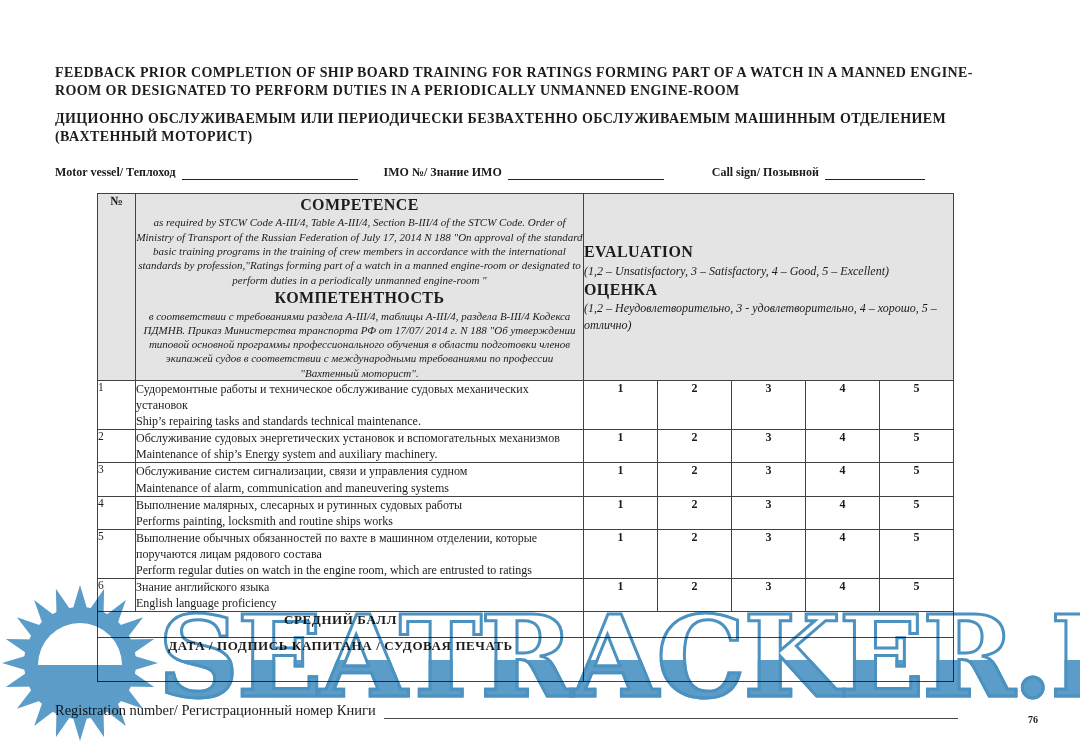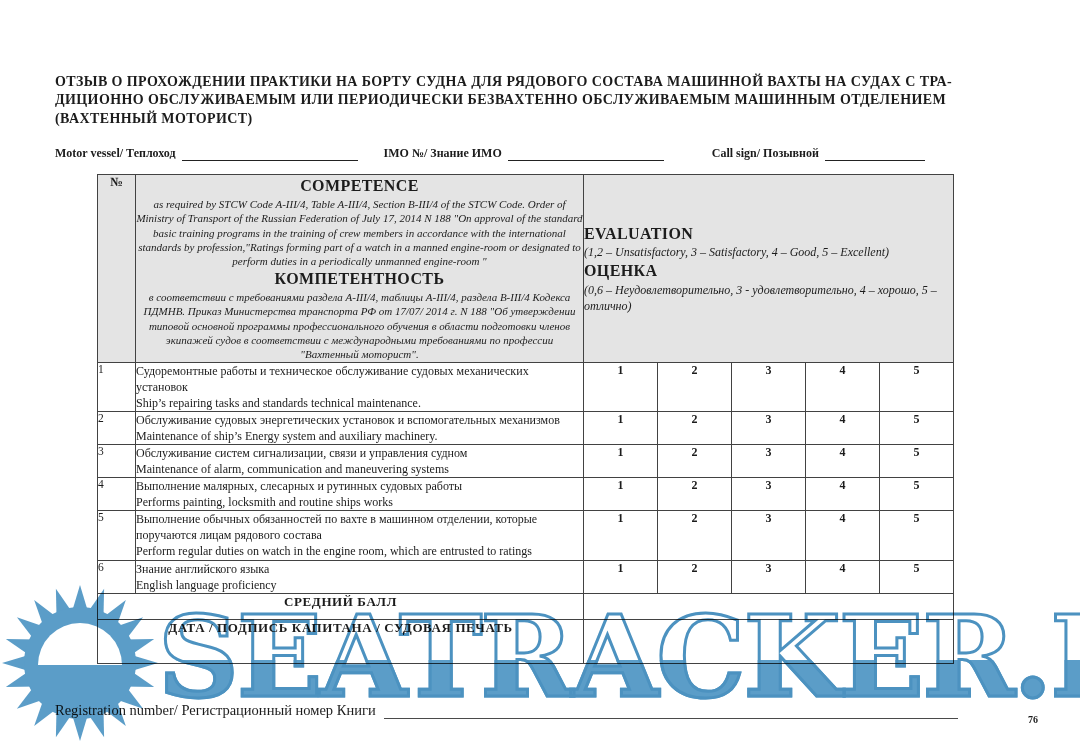--- a/index.html
+++ b/index.html
@@ -49,23 +49,26 @@
     background:linear-gradient(to bottom, rgba(91,157,200,0) 0%, rgba(91,157,200,0) 53%, #5b9dc8 53%, #5b9dc8 100%);
     -webkit-background-clip:text;
     background-clip:text;
   }
 </style>
 </head>
 <body>
 
 <div class="doc">
 
+  <div class="title title-en">
+    <span class="line">FEEDBACK PRIOR COMPLETION OF SHIP BOARD TRAINING FOR RATINGS FORMING PART OF A WATCH IN A MANNED ENGINE-</span>
+    <span class="line">ROOM OR DESIGNATED TO PERFORM DUTIES IN A PERIODICALLY UNMANNED ENGINE-ROOM</span>
+  </div>
 
   <div class="title title-ru">
-    <span class="line">ОТЗЫВ О ПРОХОЖДЕНИИ ПРАКТИКИ НА БОРТУ СУДНА ДЛЯ РЯДОВОГО СОСТАВА МАШИННОЙ ВАХТЫ НА СУДАХ С ТРА-</span>
     <span class="line">ДИЦИОННО ОБСЛУЖИВАЕМЫМ ИЛИ ПЕРИОДИЧЕСКИ БЕЗВАХТЕННО ОБСЛУЖИВАЕМЫМ МАШИННЫМ ОТДЕЛЕНИЕМ</span>
     <span class="line">(ВАХТЕННЫЙ МОТОРИСТ)</span>
   </div>
 
   <div class="vessel-row">
     <span class="lbl">Motor vessel/ Теплоход</span>
     <span class="fill-line vl-1"></span>
     <span class="lbl">IMO №/ Знание ИМО</span>
     <span class="fill-line vl-2"></span>
     <span class="lbl">Call sign/ Позывной</span>
@@ -88,21 +91,21 @@
         <td class="hdr-comp">
           <span class="h-big" style="display:block">COMPETENCE</span>
           <span class="h-note" style="display:block">as required by STCW Code A-III/4, Table A-III/4, Section B-III/4 of the STCW Code. Order of Ministry of Transport of the Russian Federation of July 17, 2014 N 188 "On approval of the standard basic training programs in the training of crew members in accordance with the international standards by profession,"Ratings forming part of a watch in a manned engine-room or designated to perform duties in a periodically unmanned engine-room "</span>
           <span class="h-big" style="display:block">КОМПЕТЕНТНОСТЬ</span>
           <span class="h-note" style="display:block">в соответствии с требованиями раздела А-III/4, таблицы А-III/4, раздела В-III/4 Кодекса ПДМНВ. Приказ Министерства транспорта РФ от 17/07/ 2014 г. N 188 "Об утверждении типовой основной программы профессионального обучения в области подготовки членов экипажей судов в соответствии с международными требованиями по профессии "Вахтенный моторист".</span>
         </td>
         <td class="hdr-eval" colspan="5">
           <span class="h-big" style="display:block">EVALUATION</span>
           <span class="h-scale" style="display:block">(1,2 – Unsatisfactory, 3 – Satisfactory, 4 – Good, 5 – Excellent)</span>
           <span class="h-big" style="display:block">ОЦЕНКА</span>
-          <span class="h-scale" style="display:block">(0,6 – Неудовлетворительно, 3 - удовлетворительно, 4 – хорошо, 5 – отлично)</span>
+          <span class="h-scale" style="display:block">(1,2 – Неудовлетворительно, 3 - удовлетворительно, 4 – хорошо, 5 – отлично)</span>
         </td>
       </tr>
 
       <tr style="height:32px">
         <td class="c-num">1</td>
         <td class="c-desc">
           <span class="t">Судоремонтные работы и техническое обслуживание судовых механических установок</span>
           <span class="t">Ship’s repairing tasks and standards technical maintenance.</span>
         </td>
         <td class="c-mark">1</td>

